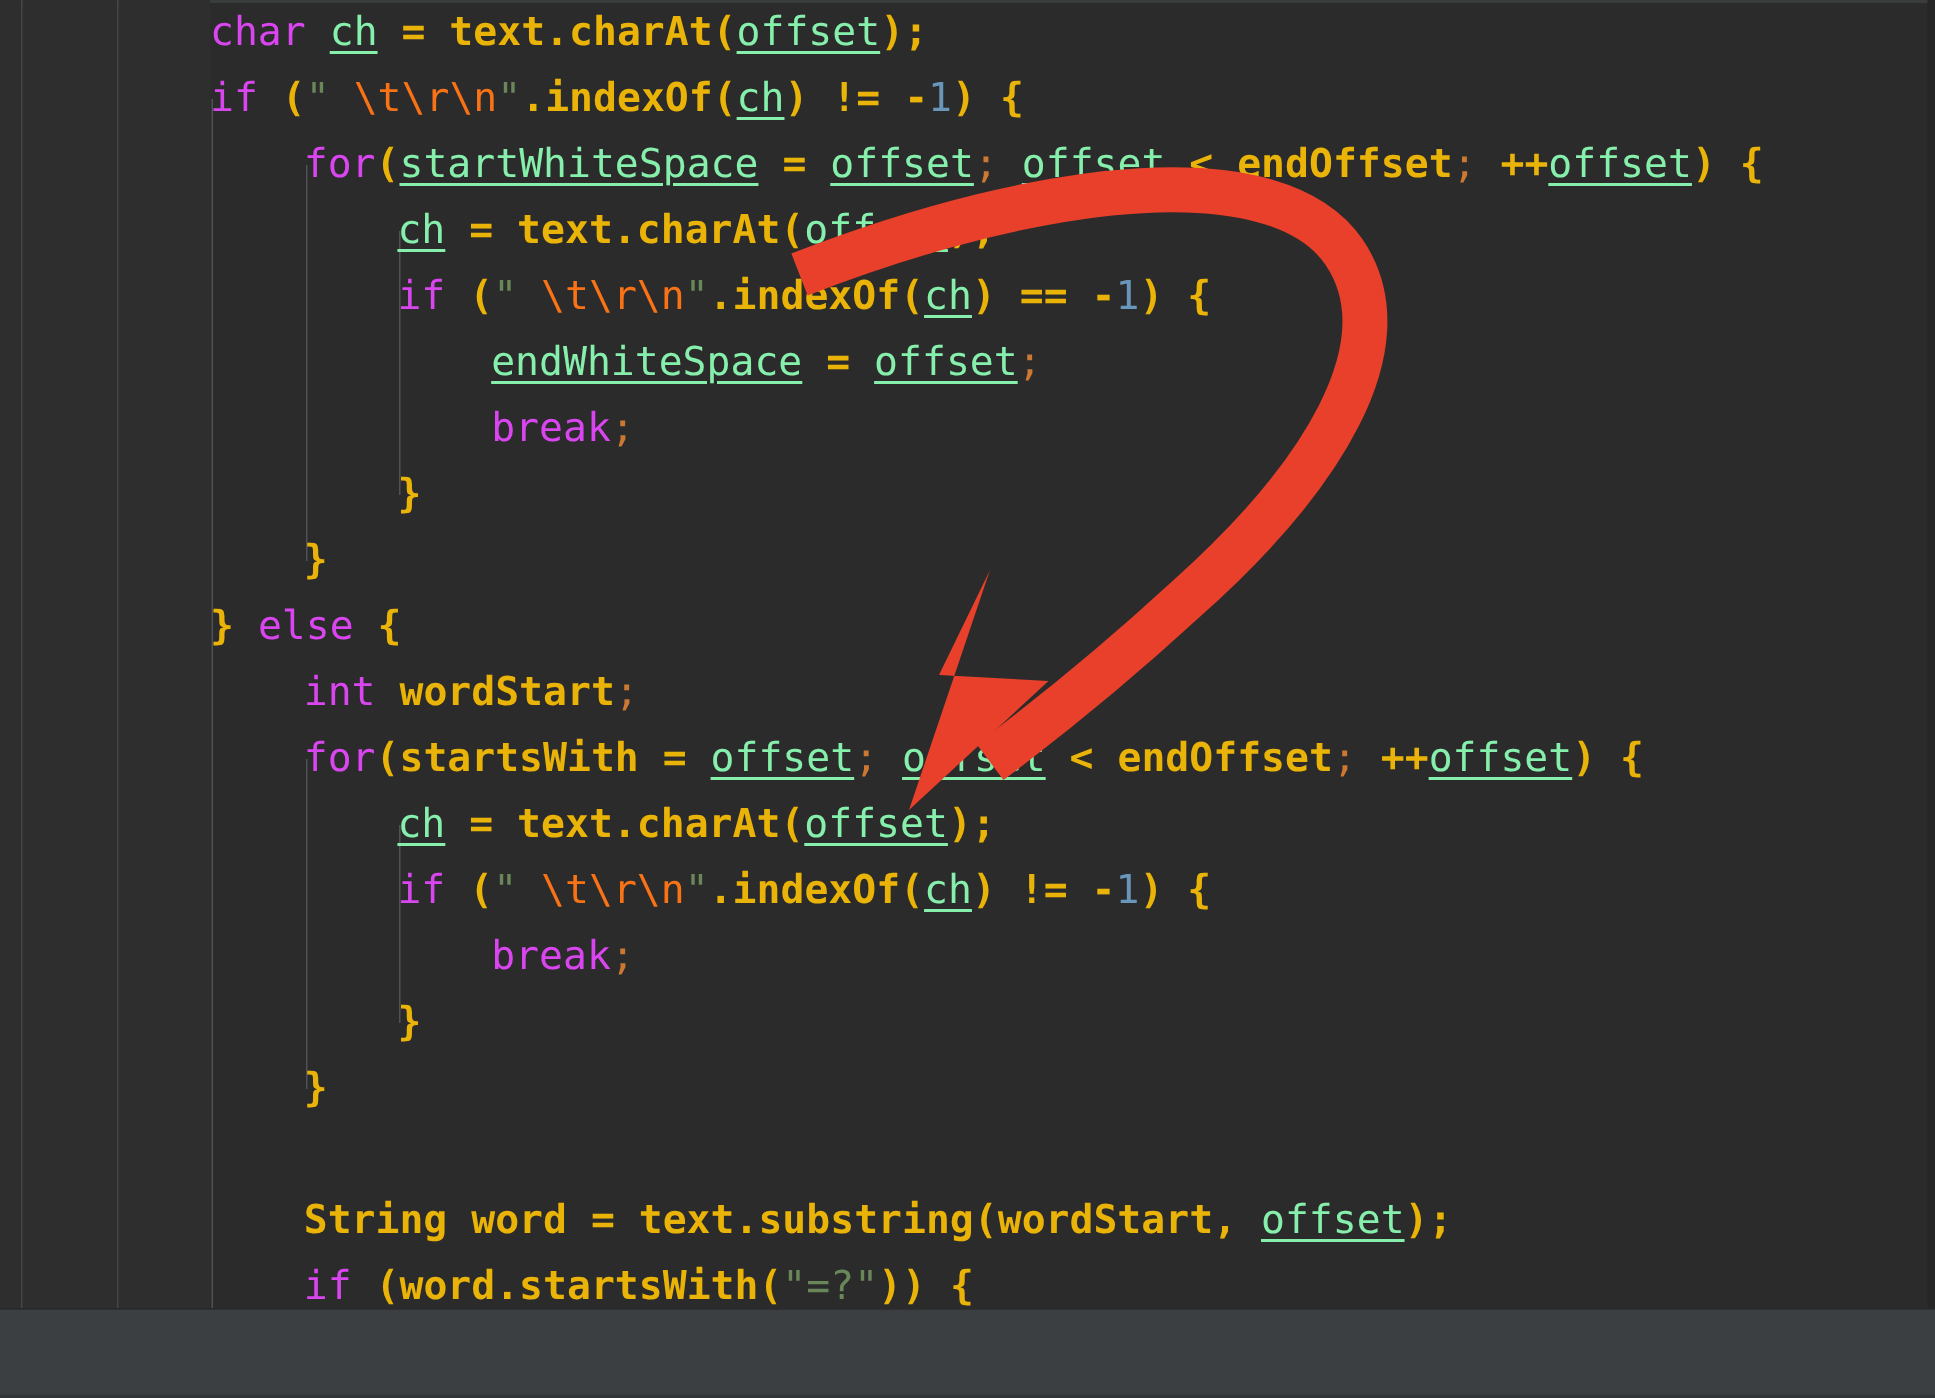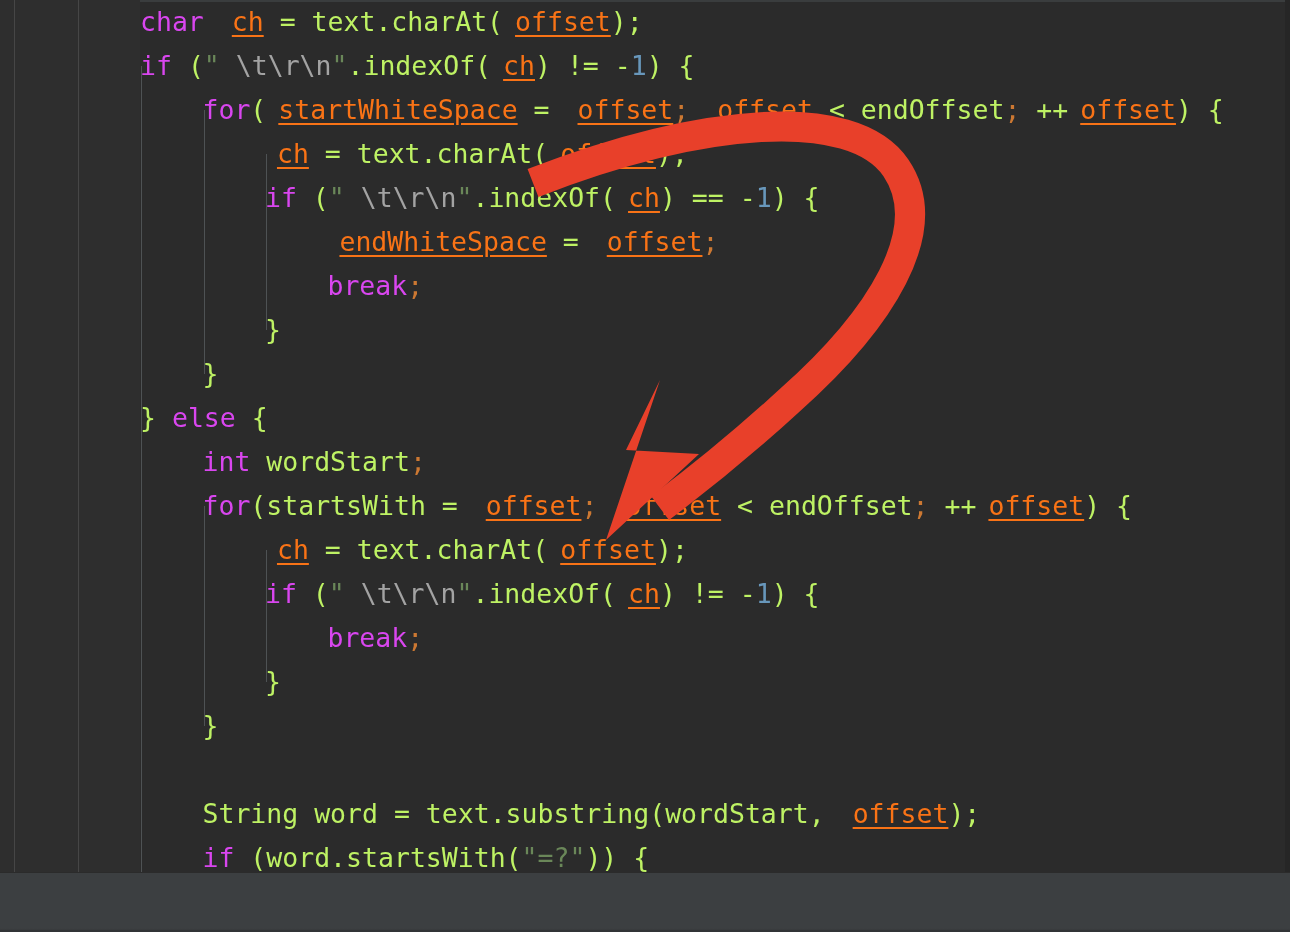--- a/index.html
+++ b/index.html
@@ -78,23 +78,23 @@
     white-space: pre;
     font-family: "DejaVu Sans Mono", "Liberation Mono", monospace;
     font-size: 26.5px;
     letter-spacing: 0px;
     color: #a9b7c6;
   }
 
   .kw  { color: #d946ef; }
   .num { color: #6897bb; }
   .str { color: #6a8759; }
-  .esc { color: #a3a3a3; }
-  .pl  { color: #bef264; }
-  .var { color: #f97316; text-decoration: underline; text-underline-offset: 4px; text-decoration-thickness: 1.5px; margin-left: 12px; }
+  .esc { color: #f97316; }
+  .pl  { color: #eab308; font-weight: bold; }
+  .var { color: #86efac; text-decoration: underline; text-underline-offset: 4px; text-decoration-thickness: 1.5px; }
   .semi{ color: #cc7832; }
 
   
   #bottom-bar {
     position: absolute;
     left: 0; top: 872px;
     width: 1290px; height: 60px;
     background: linear-gradient(180deg, #3c3f41 0%, #3c3f41 92%, #2f3133 100%);
     border-top: 1px solid #2b2b2b;
   }

